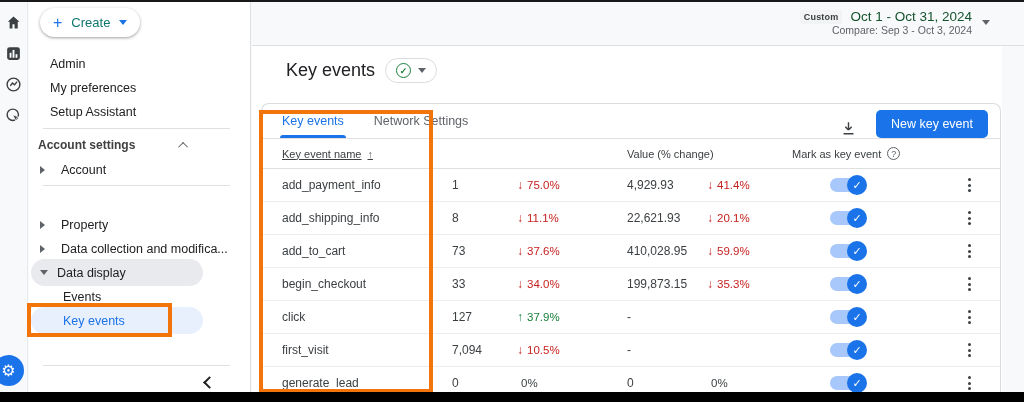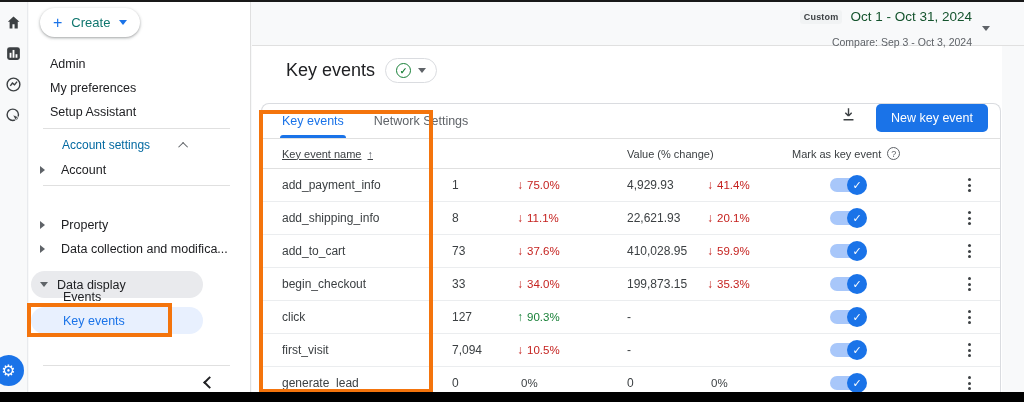--- a/index.html
+++ b/index.html
@@ -26,60 +26,60 @@
   .create-btn { position:absolute; left:11px; top:6px; height:29px; border-radius:15px; background:#fff;
     box-shadow:0 1px 2px rgba(60,64,67,.3), 0 1px 3px 1px rgba(60,64,67,.15);
     display:flex; align-items:center; padding:0 13px; gap:9px; cursor:pointer; }
   .create-plus { color:#1a73e8; font-size:16px; font-weight:400; line-height:1; }
   .create-label { color:#0f766e; font-size:13px; font-weight:500; }
   .caret { width:0; height:0; border-left:4px solid transparent; border-right:4px solid transparent; border-top:5px solid currentColor; display:inline-block; }
   .caret-blue { color:#1a73e8; }
   .caret-gray { color:#5f6368; }
 
   .nav-row { position:absolute; left:0; right:0; height:24px; display:flex; align-items:center; padding-left:21px; font-size:12.5px; color:#202124; cursor:pointer; }
-  .nav-section { font-size:12px; color:#0369a1; padding-left:33px; }
+  .nav-section { font-size:12px; color:#404040; padding-left:9px;font-weight:bold; }
   .nav-section .chev-up { margin-left:auto; margin-right:62px; }
   .nav-divider { position:absolute; left:14px; right:20px; height:1px; background:#e0e0e0; }
   .tri-right { width:0; height:0; border-top:4px solid transparent; border-bottom:4px solid transparent; border-left:5px solid #5f6368; display:inline-block; }
   .tri-down  { width:0; height:0; border-left:4px solid transparent; border-right:4px solid transparent; border-top:5px solid #5f6368; display:inline-block; }
   .chev-up { width:7px; height:7px; border-left:1.6px solid #5f6368; border-top:1.6px solid #5f6368; transform:rotate(45deg) translateY(2px); display:inline-block; }
   .chev-left { width:9px; height:9px; border-left:2.2px solid #202124; border-bottom:2.2px solid #202124; transform:rotate(45deg); display:inline-block; }
   .expand-row { padding-left:11px; gap:16px; }
   .sub-row { padding-left:34px; }
   .pill-row { position:absolute; left:2px; width:172px; height:27px; border-radius:14px; display:flex; align-items:center; cursor:pointer; }
   .pill-gray { background:#e9eaed; padding-left:9px; gap:9px; }
   .pill-blue { background:#e8f0fe; padding-left:32px; }
   .pill-blue .pill-label { color:#1a73e8; font-size:12.5px; font-weight:500; }
   .collapse-btn { position:absolute; left:170px; top:372px; width:20px; height:16px; display:flex; align-items:center; justify-content:center; cursor:pointer; }
 
   
   .main { position:absolute; left:252px; top:2px; right:0; bottom:10px; background:#fff; }
   .main-header { position:absolute; top:0; left:0; right:0; height:44px; background:#f8f9fa; border-bottom:1px solid #e0e0e0; }
   .date-block { position:absolute; right:34px; top:7px; display:flex; align-items:center; gap:10px; cursor:pointer; }
-  .date-lines { display:flex; flex-direction:column; align-items:flex-end; gap:12px; }
+  .date-lines { display:flex; flex-direction:column; align-items:flex-end; gap:0; }
   .date-line1 { display:flex; align-items:center; gap:8px; }
   .custom-badge { background:#f1f3f4; color:#3c4043; font-size:9px; font-weight:700; padding:2px 4px; border-radius:3px; letter-spacing:.2px; }
   .date-range { font-size:13.5px; color:#14532d; }
   .compare-text { font-size:10.5px; color:#5f6368; }
   .right-gutter { position:absolute; right:0; top:44px; bottom:0; width:22px; background:#f8f9fa; }
 
   .page-title-row { position:absolute; left:34px; top:56px; display:flex; align-items:center; gap:10px; }
   .page-title { font-size:18px; color:#202124; font-weight:400; }
   .status-pill { display:flex; align-items:center; gap:7px; border:1px solid #dadce0; border-radius:14px; padding:4px 10px; cursor:pointer; background:#fff; }
   .check-circle { width:15px; height:15px; border-radius:50%; border:1.6px solid #188038; color:#188038; font-size:9px; display:flex; align-items:center; justify-content:center; font-weight:700; }
 
   
   .card { position:absolute; left:9px; top:101px; width:740px; bottom:0; background:#fff; border:1px solid #dadce0; border-bottom:none; border-radius:8px 8px 0 0; overflow:hidden; }
   .card-toolbar { height:35px; border-bottom:1px solid #e0e0e0; display:flex; align-items:stretch; }
   .tabs { display:flex; padding-left:20px; gap:30px; }
   .tab { font-size:12.5px; font-weight:500; display:flex; align-items:center; position:relative; cursor:pointer; }
   .tab-active { color:#1a73e8; }
   .tab-active::after { content:""; position:absolute; bottom:0; left:-2px; right:-2px; height:3px; background:#1a73e8; border-radius:3px 3px 0 0; }
   .tab-inactive { color:#5f6368; }
-  .toolbar-right { margin-left:auto; display:flex; align-items:flex-start; gap:18px; padding-right:12px; }
+  .toolbar-right { margin-left:auto; display:flex; align-items:flex-end; gap:18px; padding-right:12px; }
   .dl-btn { width:20px; height:20px; display:flex; align-items:center; justify-content:center; cursor:pointer; }
   .new-btn { background:#1a73e8; color:#fff; font-size:12.5px; font-weight:500; padding:7px 15px; border-radius:5px; border:none; cursor:pointer; }
 
   .grid-cols { display:grid; grid-template-columns:170px 65px 110px 80px 85px 170px 40px; padding-left:20px; align-items:center; }
   .col-header { height:30px; border-bottom:1px solid #e0e0e0; font-size:11px; color:#3c4043; font-weight:500; }
   .sort-arrow { font-size:11px; color:#5f6368; margin-left:6px; }
   .hdr-name { display:flex; align-items:flex-end; cursor:pointer;text-decoration:underline; }
   .hdr-count { grid-column:2/4; }
   .hdr-value { grid-column:4/6; }
   .hdr-mark { grid-column:6/7; display:flex; align-items:center; gap:6px; }
@@ -167,21 +167,21 @@
   <div class="nav-divider" style="top:183px"></div>
 
   <div class="nav-row expand-row" style="top:211px">
     <span class="tri-right"></span>
     <span>Property</span>
   </div>
   <div class="nav-row expand-row" style="top:235px">
     <span class="tri-right"></span>
     <span>Data collection and modifica...</span>
   </div>
-  <div class="pill-row pill-gray" style="top:269px">
+  <div class="pill-row pill-gray" style="top:257px">
     <span class="tri-down"></span>
     <span style="font-size:12.5px">Data display</span>
   </div>
   <div class="nav-row sub-row" style="top:283px">
     <span>Events</span>
   </div>
   <div class="pill-row pill-blue" style="top:305px">
     <span class="pill-label">Key events</span>
   </div>
 
@@ -334,21 +334,21 @@
             <i></i>
             <i></i>
           </div>
   </div>
 
   <div class="grid-cols t-row">
     <div>click</div>
     <div>127</div>
     <div class="cell-change up">
             <span class="arrow">↑</span>
-            <span class="txt">90.3%</span>
+            <span class="txt">37.9%</span>
           </div>
     <div>-</div>
     <div class="cell-change">
             <span class="arrow"></span>
             <span class="txt"></span>
           </div>
     <div class="toggle">
             <span class="toggle-knob">✓</span>
           </div>
     <div class="kebab">

